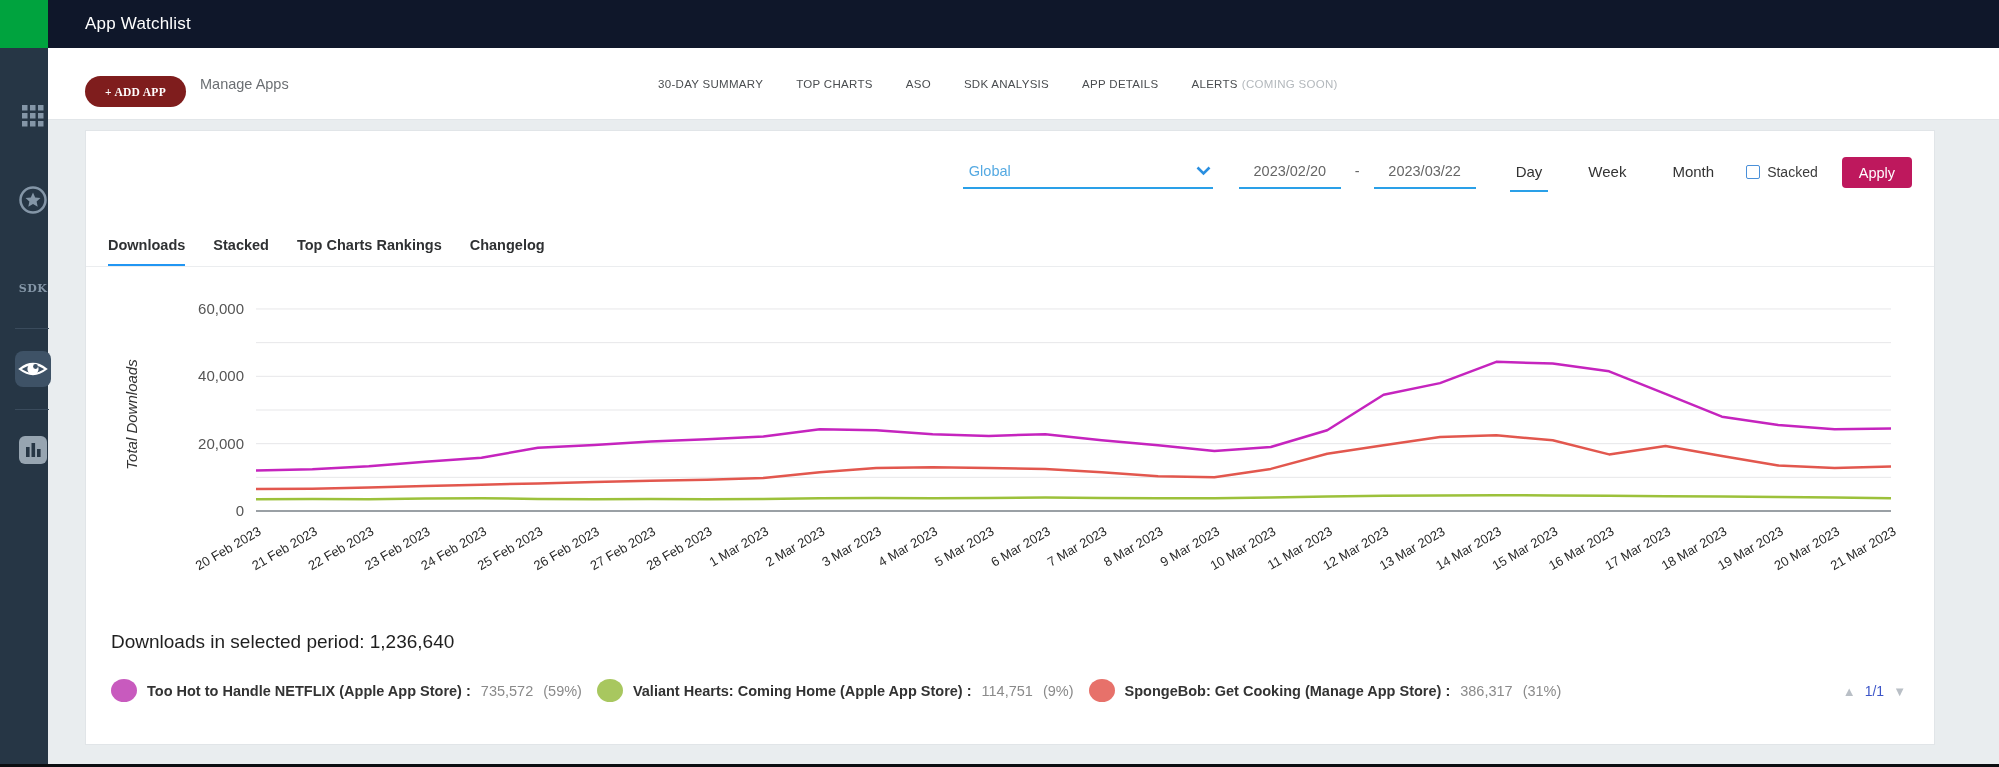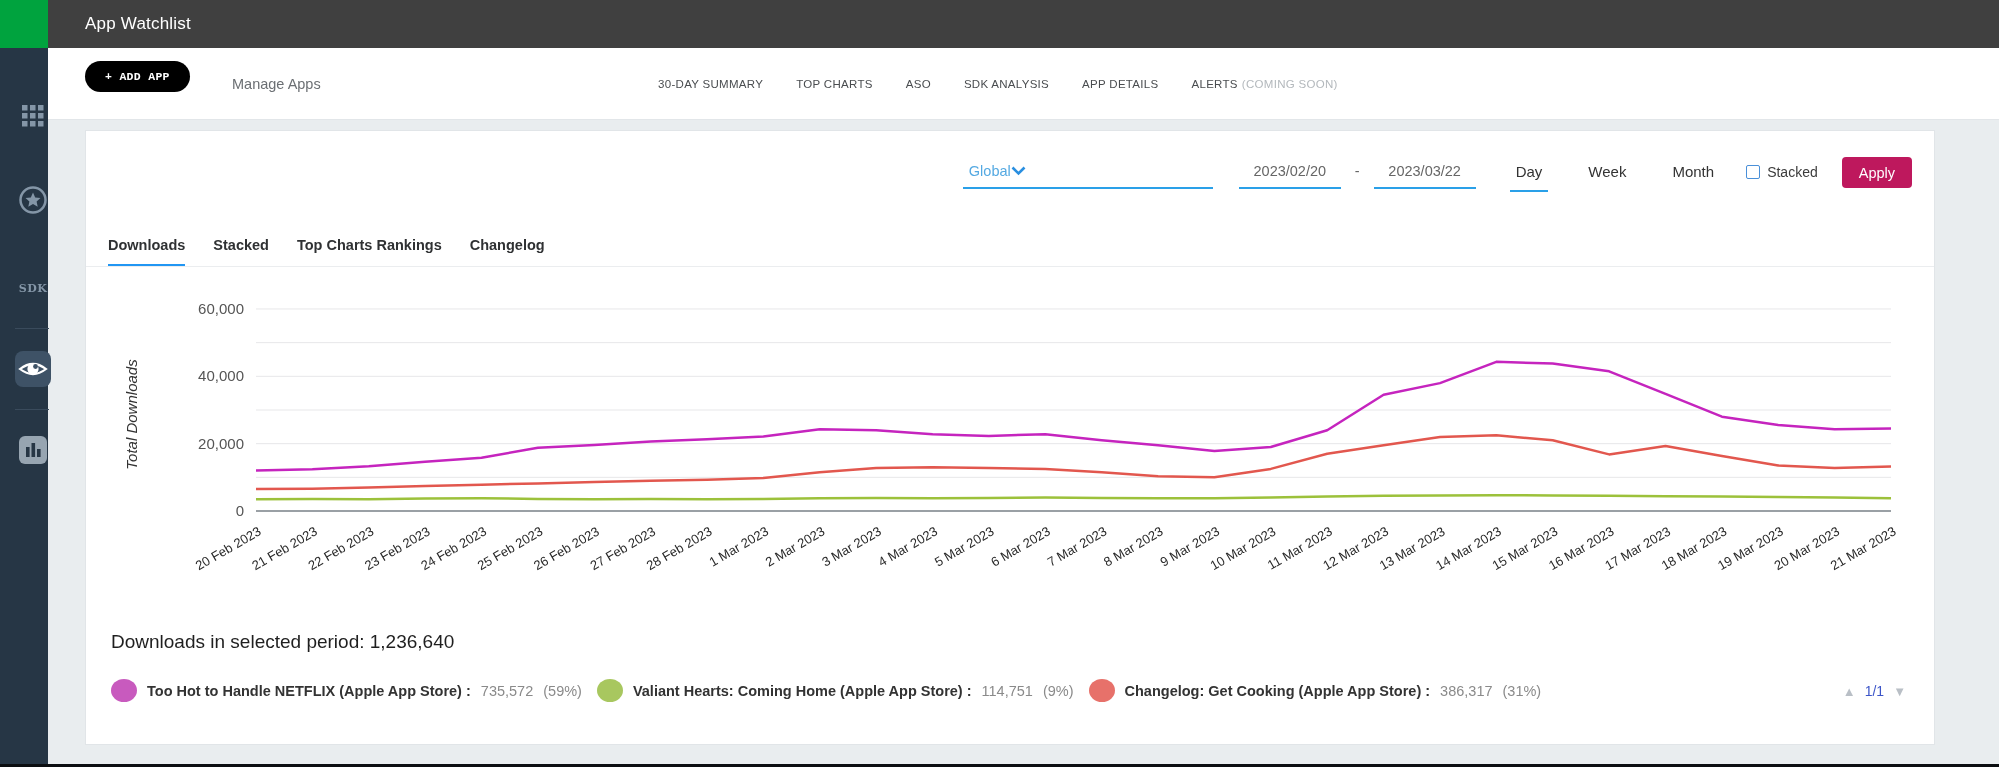--- a/index.html
+++ b/index.html
@@ -1,49 +1,49 @@
 <!DOCTYPE html>
 <html><head>
 <meta charset="utf-8">
 <style>
   * { margin:0; padding:0; box-sizing:border-box; }
   html,body { width:1999px; height:767px; }
   body { font-family:"Liberation Sans", sans-serif; background:#e9edef; overflow:hidden; position:relative; }
 
   
-  .app-header { position:absolute; left:0; top:0; width:1999px; height:48px; background:#404040; z-index:5; }
+  .app-header { position:absolute; left:0; top:0; width:1999px; height:48px; background:#0f172a; z-index:5; }
   .logo-square { position:absolute; left:0; top:0; width:48px; height:48px; background:#00a33e; }
   .app-title { position:absolute; left:85px; top:0; height:48px; display:flex; align-items:center; color:#fff; font-size:17px; letter-spacing:.2px; }
 
   
   .sidebar { position:absolute; left:0; top:48px; width:48px; height:716px; background:#263645; z-index:4;padding-left:15px; }
   .sb-item { width:36px; height:36px; margin:0 auto; border-radius:8px; display:flex; align-items:center; justify-content:center; }
   .sb-item.active { background:#3e5266; }
   .sb-grid { margin-top:50px; }
   .sb-star { margin-top:48px; }
   .sb-sdk  { margin-top:52px; font-family:"DejaVu Serif", serif; font-weight:bold; font-size:11px; color:#8496a7; letter-spacing:.5px; }
   .sb-divider { width:34px; height:1px; background:#3a4b5c; margin:22px auto; }
   .sb-eye { }
   .sb-bars { }
 
   
   .toolbar { position:absolute; left:48px; top:48px; width:1951px; height:72px; background:#fff; border-bottom:1px solid #e2e6e9; z-index:3; }
-  .add-app-btn { position:absolute; left:37px; top:13px; height:31px; padding:0 20px; background:#000000; border:none; border-radius:16px; color:#fff; font-size:11.5px; font-weight:bold; letter-spacing:.3px; font-family:Liberation Mono, monospace; cursor:pointer; }
-  .manage-apps { position:absolute; left:152px; top:0; height:72px; display:flex; align-items:center; font-size:14.5px; color:#6b6f73; cursor:pointer;margin-left:32px; }
+  .add-app-btn { position:absolute; left:37px; top:28px; height:31px; padding:0 20px; background:#7f1d1d; border:none; border-radius:16px; color:#fff; font-size:11.5px; font-weight:bold; letter-spacing:.3px; font-family:Liberation Serif, serif; cursor:pointer; }
+  .manage-apps { position:absolute; left:152px; top:0; height:72px; display:flex; align-items:center; font-size:14.5px; color:#6b6f73; cursor:pointer; }
   .top-tabs { position:absolute; left:610px; top:0; height:72px; display:flex; gap:33px; }
   .top-tab { height:100%; display:flex; align-items:center; position:relative; font-size:11.5px; color:#4a4d50; letter-spacing:.3px; cursor:pointer; white-space:nowrap; }
   .top-tab.active::after { content:""; position:absolute; left:-2px; right:-2px; bottom:2px; height:3px; background:#2196f3; border-radius:2px; }
   .coming-soon { color:#b3b8bc; margin-left:4px; }
 
   
   .main-card { position:absolute; left:85px; top:130px; width:1850px; height:615px; background:#fff; border:1px solid #e1e5e8; z-index:2; }
 
   
   .filter-row { position:absolute; top:26px; right:22px; display:flex; align-items:flex-start; }
-  .region-select { width:250px; border-bottom:2px solid #2aa0e8; padding:6px 2px 8px 6px; display:flex; align-items:center; cursor:pointer; }
+  .region-select { width:250px; border-bottom:2px solid #2aa0e8; padding:6px 2px 8px 6px; display:flex; justify-content:space-between; align-items:center; cursor:pointer; }
   .region-select span { color:#54a9e2; font-size:14.5px; }
   .date-input { width:102px; margin-left:26px; border-bottom:2px solid #2aa0e8; padding:6px 0 8px 0; text-align:center; color:#666; font-size:14.5px; cursor:text; }
   .date-sep { margin-left:14px; margin-right:-12px; padding-top:6px; color:#666; font-size:14.5px; }
   .gran { margin-left:34px; padding:6px 6px 10px 6px; font-size:15px; color:#333; cursor:pointer; }
   .gran.active { border-bottom:2px solid #2aa0e8; }
   .stacked-wrap { margin-left:26px; padding-top:7px; display:flex; align-items:center; gap:7px; cursor:pointer; }
   .checkbox { width:14px; height:14px; border:1.5px solid #4a90d9; border-radius:2px; background:#fff; }
   .stacked-label { font-size:14px; color:#3c3c3c; }
   .apply-btn { margin-left:24px; height:31px; padding:0 17px; background:#be185d; color:#fff; border:none; border-radius:4px; font-size:14.5px; font-family:"Liberation Sans",sans-serif; cursor:pointer; }
 
@@ -226,21 +226,21 @@
       <span class="legend-pct">(59%)</span>
     </div>
     <div class="legend-item">
       <div class="legend-dot" style="background: rgb(168, 199, 95);"></div>
       <span class="legend-name">Valiant Hearts: Coming Home (Apple App Store) :</span>
       <span class="legend-val">114,751</span>
       <span class="legend-pct">(9%)</span>
     </div>
     <div class="legend-item">
       <div class="legend-dot" style="background: rgb(231, 113, 106);"></div>
-      <span class="legend-name">Changelog: Get Cooking (Apple App Store) :</span>
+      <span class="legend-name">SpongeBob: Get Cooking (Manage App Store) :</span>
       <span class="legend-val">386,317</span>
       <span class="legend-pct">(31%)</span>
     </div>
   </div>
 
   <div class="pagination">
     <span class="page-arrow">▲</span>
     <span class="page-num">1/1</span>
     <span class="page-arrow">▼</span>
   </div>

